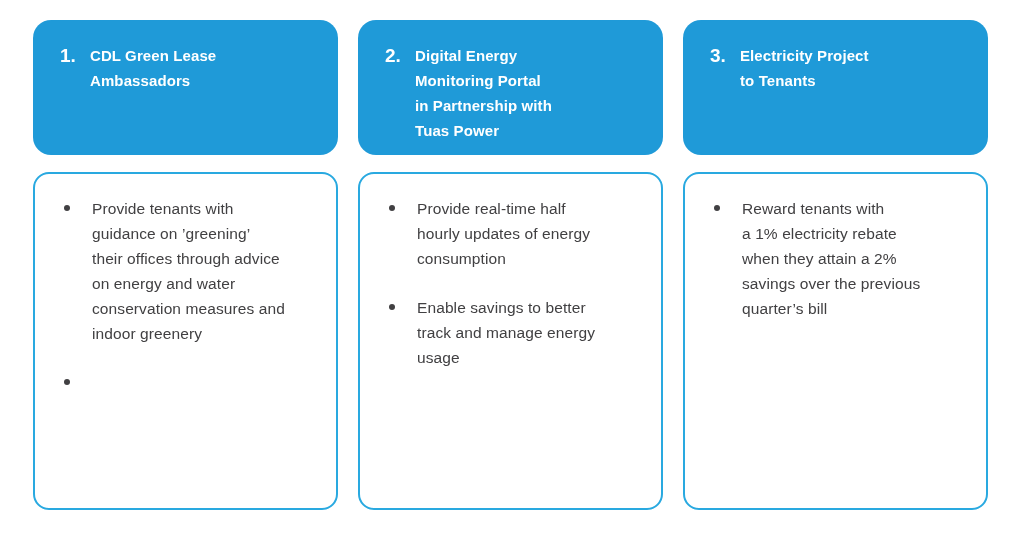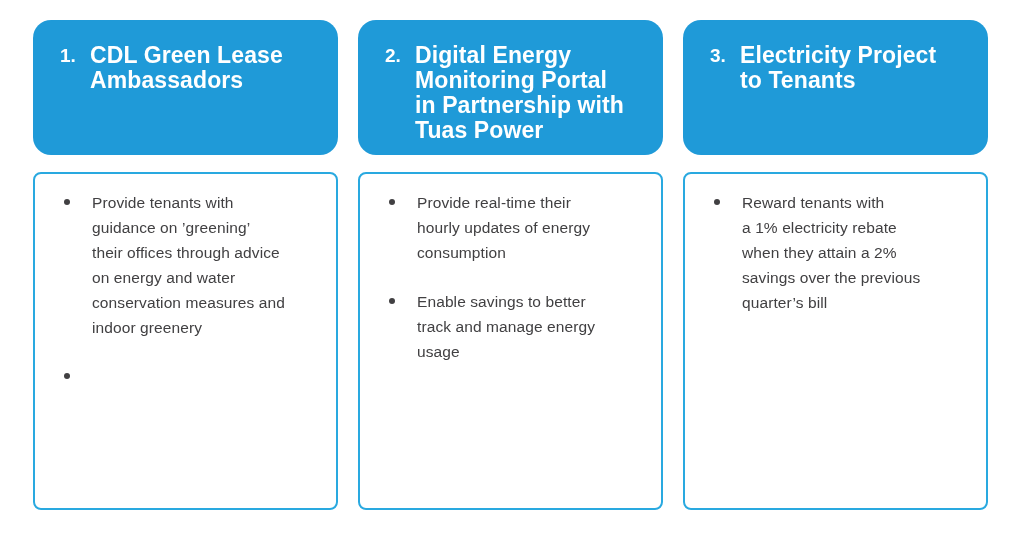--- a/index.html
+++ b/index.html
@@ -30,32 +30,32 @@
   }
   .hdr-num {
     flex: none;
     width: 30px;
     font-weight: bold;
     font-size: 19px;
     line-height: 25px;
   }
   .hdr-title {
     font-weight: bold;
-    font-size: 23px;
+    font-size: 15px;
     line-height: 25px;
     white-space: pre-line;
     letter-spacing: 0.1px;
   }
   .card-body {
     margin-top: 17px;
     height: 338px;
     background: #ffffff;
     border: 2.5px solid var(--body-border, #29a9e0);
-    border-radius: 8px;
-    padding: 16px 18px 0 29px;
+    border-radius: 16px;
+    padding: 22px 18px 0 29px;
   }
   .bullet {
     display: flex;
     margin-bottom: 24px;
     color: var(--body-text, #414042);
   }
   .dot {
     flex: none;
     width: 28px;
     padding-top: 9px;
@@ -105,21 +105,21 @@
     <div class="card-header">
       <span class="hdr-num">2.</span>
       <span class="hdr-title">Digital Energy
 Monitoring Portal
 in Partnership with
 Tuas Power</span>
     </div>
     <div class="card-body">
       <div class="bullet">
         <span class="dot"></span>
-        <span class="bullet-text">Provide real-time their
+        <span class="bullet-text">Provide real-time half
 hourly updates of energy
 consumption</span>
       </div>
       <div class="bullet">
         <span class="dot"></span>
         <span class="bullet-text">Enable savings to better
 track and manage energy
 usage</span>
       </div>
     </div>

